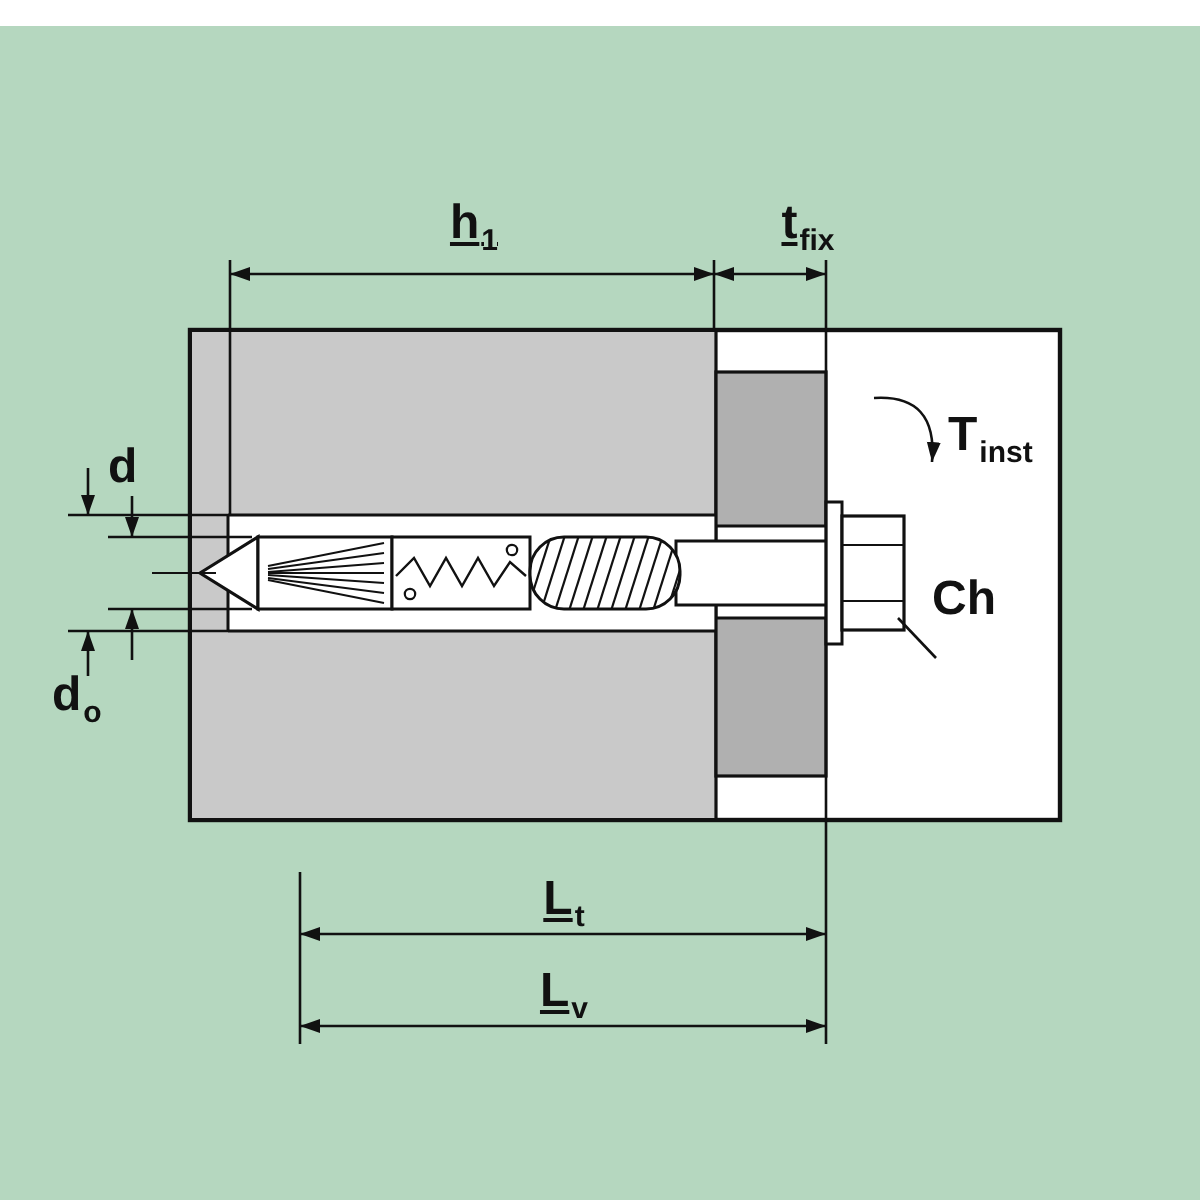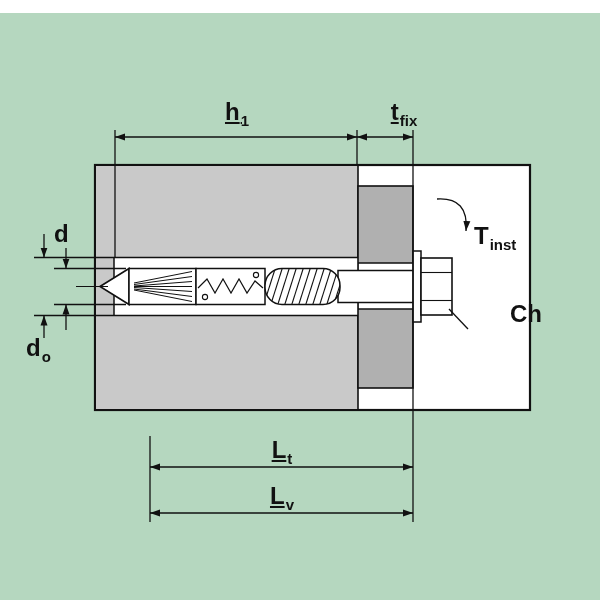--- a/index.html
+++ b/index.html
@@ -108,16 +108,16 @@
     <line x1="449" y1="309" x2="468" y2="329"></line>
   </g>
 </svg>
 
 <div class="lbl center" style="left:203px;top:100px;width:68px;"><span>h</span><span class="sub">1</span></div>
 <div class="lbl center" style="left:372px;top:100px;width:64px;"><span>t</span><span class="sub">fix</span></div>
 <div class="lbl" style="left:54px;top:222px;"><span>d</span><span class="sub"></span></div>
 <div class="lbl" style="left:26px;top:336px;"><span>d</span><span class="sub">o</span></div>
 <div class="lbl center" style="left:246px;top:438px;width:72px;"><span>L</span><span class="sub">t</span></div>
 <div class="lbl center" style="left:246px;top:484px;width:72px;"><span>L</span><span class="sub">v</span></div>
-<div class="lbl" style="left:474px;top:224px;"><span>T</span><span class="sub">inst</span></div>
-<div class="lbl" style="left:466px;top:302px;margin-left:44px;"><span>Ch</span><span class="sub"></span></div>
+<div class="lbl" style="left:474px;top:206px;"><span>T</span><span class="sub">inst</span></div>
+<div class="lbl" style="left:466px;top:288px;"><span>Ch</span><span class="sub"></span></div>
 
 </div>
 
 </body></html>

